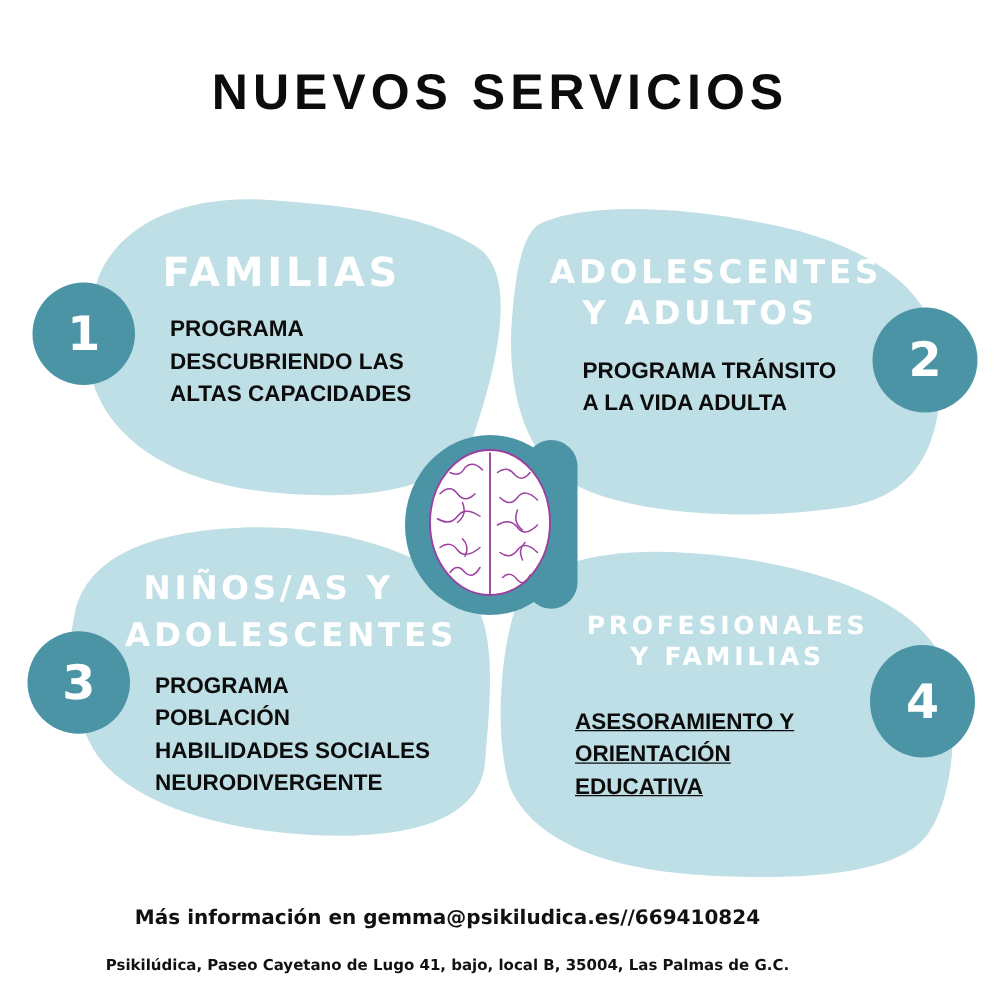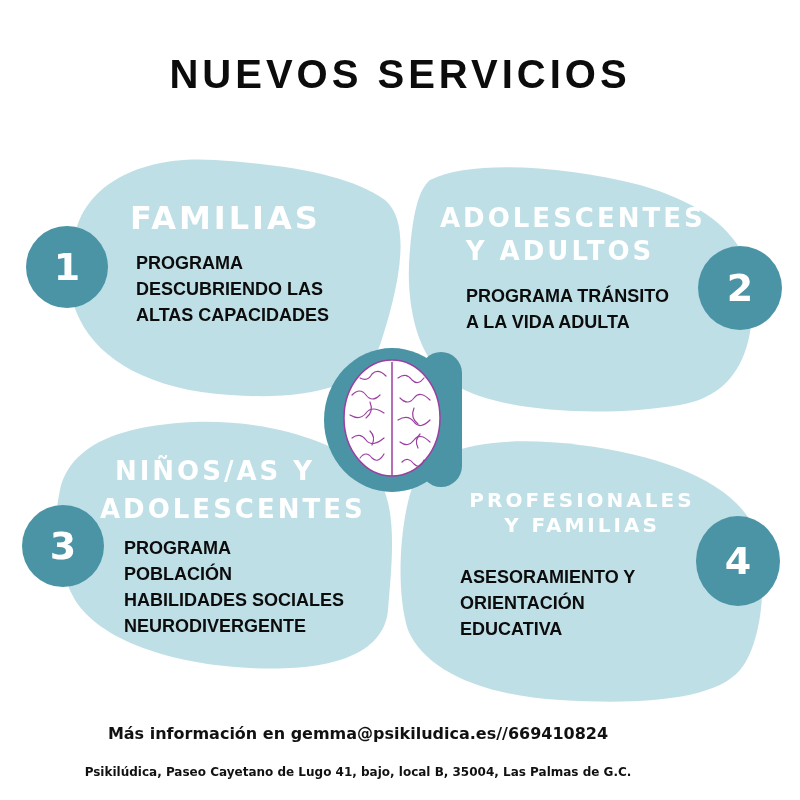--- a/index.html
+++ b/index.html
@@ -105,20 +105,20 @@
   <div>NEURODIVERGENTE</div>
 </div>
 
 <div class="num" style="left:696px; top:516px; width:84px; height:90px;">
   <span>4</span>
 </div>
 <div class="heading" style="left:445px; top:488px; width:250px; font-size:20px;margin-left:12px;">
   <div>PROFESIONALES</div>
   <div>Y FAMILIAS</div>
 </div>
-<div class="body-text" style="left:460px; top:564px;">
+<div class="body-text" style="left:460px; top:564px;text-decoration:underline;">
   <div>ASESORAMIENTO Y</div>
   <div>ORIENTACIÓN</div>
   <div>EDUCATIVA</div>
 </div>
 
 <div class="footer" style="top:724px; font-size:16px;">Más información en gemma@psikiludica.es//669410824</div>
 <div class="footer" style="top:765px; font-size:12px;">Psikilúdica, Paseo Cayetano de Lugo 41, bajo, local B, 35004, Las Palmas de G.C.</div>
 
 </body></html>

